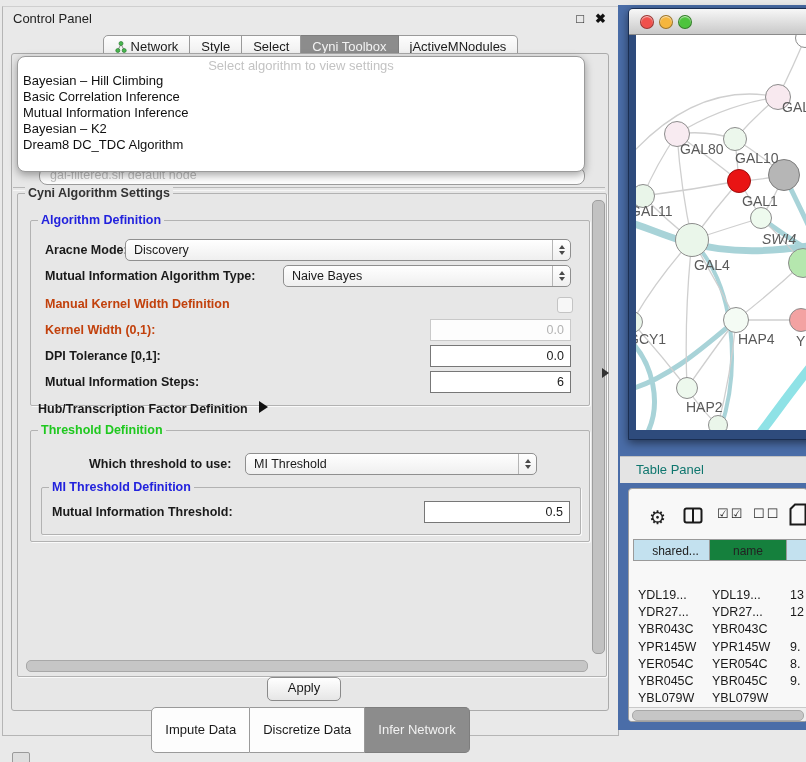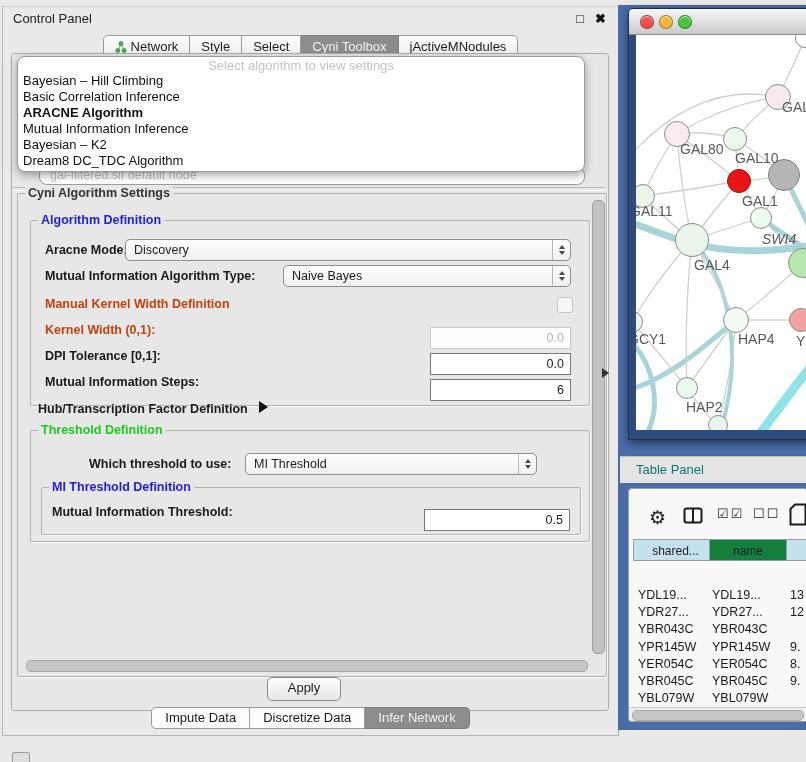--- a/index.html
+++ b/index.html
@@ -41,35 +41,35 @@
 
   .lbl{font-size:12.5px;font-weight:bold;color:#1a1a1a;line-height:22px;white-space:nowrap;}
   .lbl.disabled{color:#c2410c;}
   .combo{border:1px solid #8f8f8f;border-radius:5px;background:linear-gradient(#ffffff,#efefef);
     font-size:12.5px;line-height:20px;padding-left:8px;height:22px;box-sizing:border-box;}
   .stepper{position:absolute;right:0;top:0;bottom:0;width:17px;border-left:1px solid #b5b5b5;
     display:flex;flex-direction:column;align-items:center;justify-content:center;gap:2px;}
   .tri-up{width:0;height:0;border-left:3.5px solid transparent;border-right:3.5px solid transparent;border-bottom:4px solid #4a4a4a;}
   .tri-dn{width:0;height:0;border-left:3.5px solid transparent;border-right:3.5px solid transparent;border-top:4px solid #4a4a4a;}
   .tfield{border:1px solid #777;background:#fff;font-size:12.5px;line-height:20px;height:22px;
-    box-sizing:border-box;text-align:right;padding-right:6px;margin-top:8px;}
+    box-sizing:border-box;text-align:right;padding-right:6px;}
   .tfield.disabled{border-color:#c9c9c9;color:#b3b3b3;background:#fdfdfd;}
   .checkbox{width:14px;height:14px;border:1px solid #c4c4c4;border-radius:3px;background:#f7f7f7;}
   .tri-right{width:0;height:0;border-top:6px solid transparent;border-bottom:6px solid transparent;border-left:9px solid #111;display:inline-block;}
   .tri-down-b{width:0;height:0;border-left:6px solid transparent;border-right:6px solid transparent;border-top:8px solid #111;display:inline-block;}
 
   .attr-list{background:#fff;overflow:hidden;}
   .attr-item{background:#3f6cc8;color:#fff;font-size:12.5px;height:17px;line-height:17px;padding-left:7px;}
   .vscroll-thumb{background:#c2c2c2;border:1px solid #9e9e9e;border-radius:5px;}
   .hscroll-thumb{background:#c6c6c6;border:1px solid #a8a8a8;border-radius:5px;}
 
   .apply-btn{left:264px;top:670px;width:72px;height:22px;border:1px solid #8a8a8a;border-radius:5px;
     background:linear-gradient(#ffffff,#e6e6e6);font-size:13px;text-align:center;line-height:20px;}
   .bottom-tabbar{left:0;top:700px;right:0;height:22px;display:flex;justify-content:center;}
-  .btab{height:20px;line-height:20px;padding:0 13px;font-size:13px;background:#fdfdfd;
+  .btab{height:20px;line-height:20px;padding:12px 13px;font-size:13px;background:#fdfdfd;
     border:1px solid #9a9a9a;border-left:none;}
   .btab:first-child{border-left:1px solid #9a9a9a;border-top-left-radius:5px;border-bottom-left-radius:5px;}
   .btab:last-child{border-top-right-radius:5px;border-bottom-right-radius:5px;}
   .btab.selected{background:#8c8c8c;color:#f2f2f2;border-color:#7e7e7e;}
 
   
   .desktop{left:618px;top:5px;width:188px;height:725px;background:#4a6da8;}
   .net-window{left:628px;top:8px;width:186px;height:430px;background:#2e4b7c;
     border:1px solid #1a2e52;border-radius:5px 5px 0 0;box-shadow:0 3px 10px rgba(0,0,0,.5);}
   .net-titlebar{left:0;top:0;right:0;height:25px;background:linear-gradient(#f7f7f7,#c9c9c9);
@@ -127,21 +127,20 @@
   </div>
 
   <div class="abs content-panel"></div>
 
   <div class="abs combo-sliver">gal-filtered.sif default node</div>
 
   <div class="abs popup">
     <div class="popup-placeholder">Select algorithm to view settings</div>
     <div class="popup-item">Bayesian – Hill Climbing</div>
     <div class="popup-item">Basic Correlation Inference</div>
-    <div class="popup-item bold">ARACNE Algorithm</div>
     <div class="popup-item">Mutual Information Inference</div>
     <div class="popup-item">Bayesian – K2</div>
     <div class="popup-item">Dream8 DC_TDC Algorithm</div>
   </div>
 
   <div class="abs divider"></div>
 
   <div class="abs group" style="left:14px;top:186px;width:588px;height:482px;">
     <span class="legend plain">Cyni Algorithm Settings</span>
 

